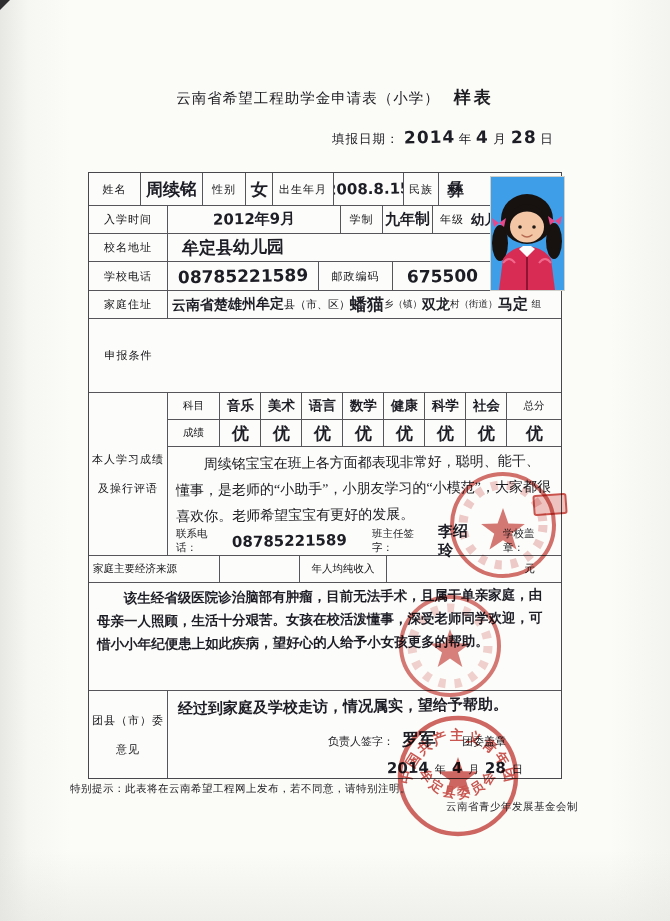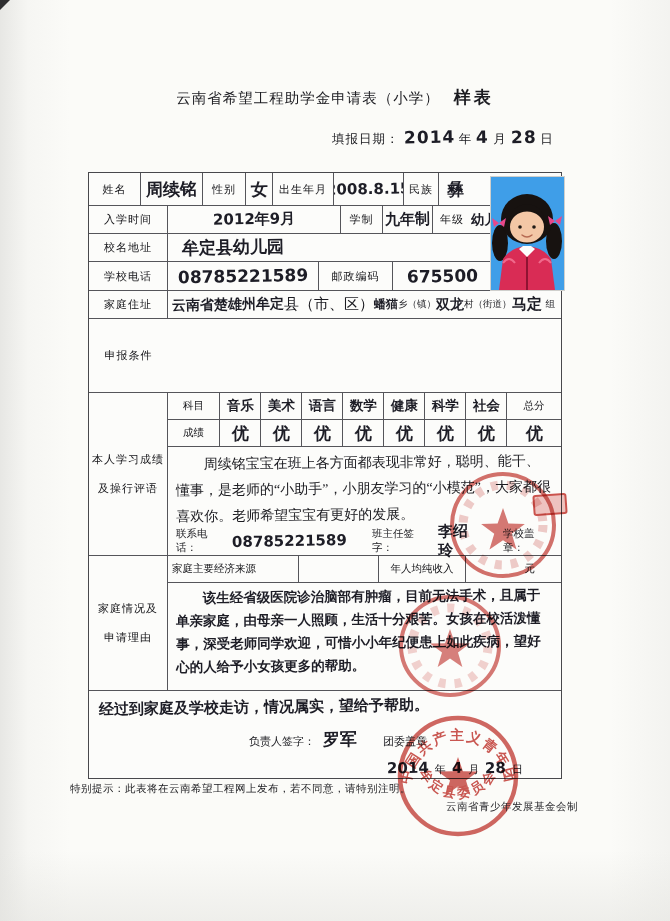--- a/index.html
+++ b/index.html
@@ -130,22 +130,22 @@
       <div class="cell lab" style="width:74px">邮政编码</div>
       <div class="cell" style="flex:1;justify-content:flex-start;padding-left:14px">
           <span class="hw hw-lg">675500</span>
         </div>
     </div>
 
     <div class="row" style="height:28px">
       <div class="cell lab" style="width:79px">家庭住址</div>
       <div class="cell" style="flex:1;justify-content:flex-start;padding-left:4px;white-space:nowrap">
         <span class="hw" style="font-size:14px">云南省楚雄州牟定</span>
-        <span class="lab-sm" style="font-size:15px">县（市、区）</span>
-        <span class="hw" style="font-size:12px">蟠猫</span>
+        <span class="lab-sm" style="font-size:11px">县（市、区）</span>
+        <span class="hw" style="font-size:17px">蟠猫</span>
         <span class="lab-sm" style="font-size:9.5px">乡（镇）</span>
         <span class="hw" style="font-size:14px">双龙</span>
         <span class="lab-sm" style="font-size:9.5px">村（街道）</span>
         <span class="hw" style="font-size:15px">马定</span>
         <span class="lab-sm" style="font-size:9.5px;margin-left:4px">组</span>
       </div>
     </div>
 
     <div class="row" style="height:74px">
       <div class="cell lab" style="width:79px">申报条件</div>
@@ -220,38 +220,38 @@
           <span class="lab-sm" style="font-size:10.5px">联系电话：</span>
           <span class="hw hw-md">08785221589</span>
           <span class="lab-sm" style="font-size:10.5px;margin-left:19px">班主任签字：</span>
           <span class="hw hw-md">李绍玲</span>
           <span class="lab-sm" style="font-size:10.5px;margin-left:16px">学校盖章：</span>
         </div>
       </div>
     </div>
 
     <div class="sect" style="height:135px">
-      <div class="labcol lab">
-        <span>家庭情况及</span>
-        <span>申请理由</span>
-      </div>
       <div class="rcol">
         <div class="rrow" style="height:27px">
           <div class="cell lab lab-sm" style="width:131px;justify-content:flex-start;padding-left:4px">家庭主要经济来源</div>
           <div class="cell" style="width:80px"></div>
           <div class="cell lab lab-sm" style="width:87px">年人均纯收入</div>
           <div class="cell lab lab-sm" style="flex:1;justify-content:flex-end;padding-right:26px">元</div>
         </div>
         <div class="rrow" style="flex:1;border-bottom:none;flex-direction:column">
           <div class="reason hw" style="transform:rotate(-0.5deg);font-weight:600">该生经省级医院诊治脑部有肿瘤，目前无法手术，且属于单亲家庭，由母亲一人照顾，生活十分艰苦。女孩在校活泼懂事，深受老师同学欢迎，可惜小小年纪便患上如此疾病，望好心的人给予小女孩更多的帮助。</div>
         </div>
       </div>
     </div>
 
     <div class="sect" style="height:87px">
+      <div class="labcol lab">
+        <span>团县（市）委</span>
+        <span>意见</span>
+      </div>
       <div class="opinion-block">
         <span class="hw hw-md" style="transform:rotate(-0.8deg)">经过到家庭及学校走访，情况属实，望给予帮助。</span>
         <div class="sign-line">
           <span>负责人签字：</span>
           <span class="hw hw-lg">罗军</span>
           <span style="margin-left:18px">团委盖章</span>
         </div>
         <div class="cdate-line">
           <span class="hw hw-md">2014</span>
           <span>年</span>

